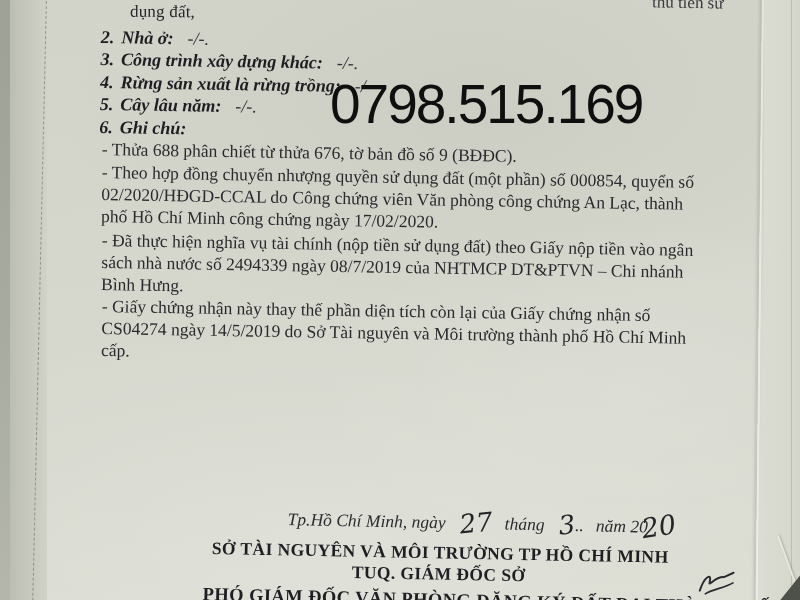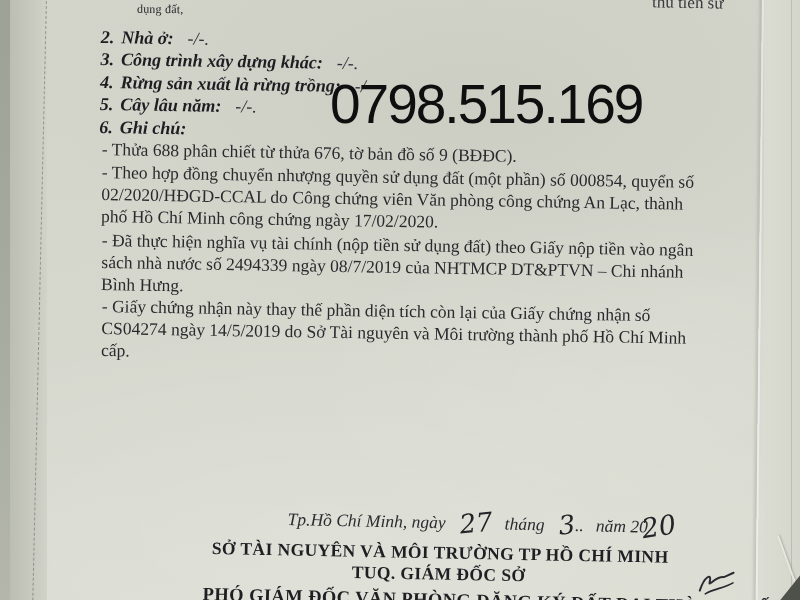--- a/index.html
+++ b/index.html
@@ -28,21 +28,21 @@
                 transform:rotate(0.6deg);transform-origin:top left;}
   .crease-right2{left:791px;top:0;width:1px;height:600px;background:rgba(125,130,118,0.30);}
   .edge-diag{left:777px;top:536px;width:2px;height:70px;background:#e6e8de;
              box-shadow:1px 0 2px rgba(110,114,102,0.45);
              transform:rotate(-20deg);transform-origin:top left;}
   .corner-dark{right:0;bottom:0;width:24px;height:30px;background:#4e514a;
                clip-path:polygon(100% 18%,100% 100%,18% 100%);}
   
   .ink{color:#26262a;}
   .frag{left:652px;top:-7px;font-size:17px;color:#3a3a3e;transform:rotate(1deg);}
-  .carry{left:137px;top:2px;font-size:12px;letter-spacing:0.2px;transform:rotate(0.6deg);}
+  .carry{left:130px;top:2px;font-size:17px;letter-spacing:0.2px;transform:rotate(0.6deg);}
   .list{left:101px;top:27px;width:560px;transform:rotate(0.9deg);transform-origin:0 0;}
   .li{height:22.4px;font-size:18px;font-style:italic;white-space:nowrap;}
   .li .num,.li .lab{font-weight:bold;color:#1d1d22;}
   .li .num{margin-right:7px;}
   .li .val{margin-left:14px;font-weight:normal;color:#33333a;}
   .phone{left:330px;top:77px;font-family:"Liberation Sans","DejaVu Sans",sans-serif;
          font-size:55px;line-height:1;letter-spacing:-2px;color:#0f0f0f;z-index:6;}
   .para{width:648px;font-size:17.5px;color:#2a2a2e;
         transform:rotate(0.95deg);transform-origin:0 0;}
   .pline{height:22px;white-space:nowrap;}

